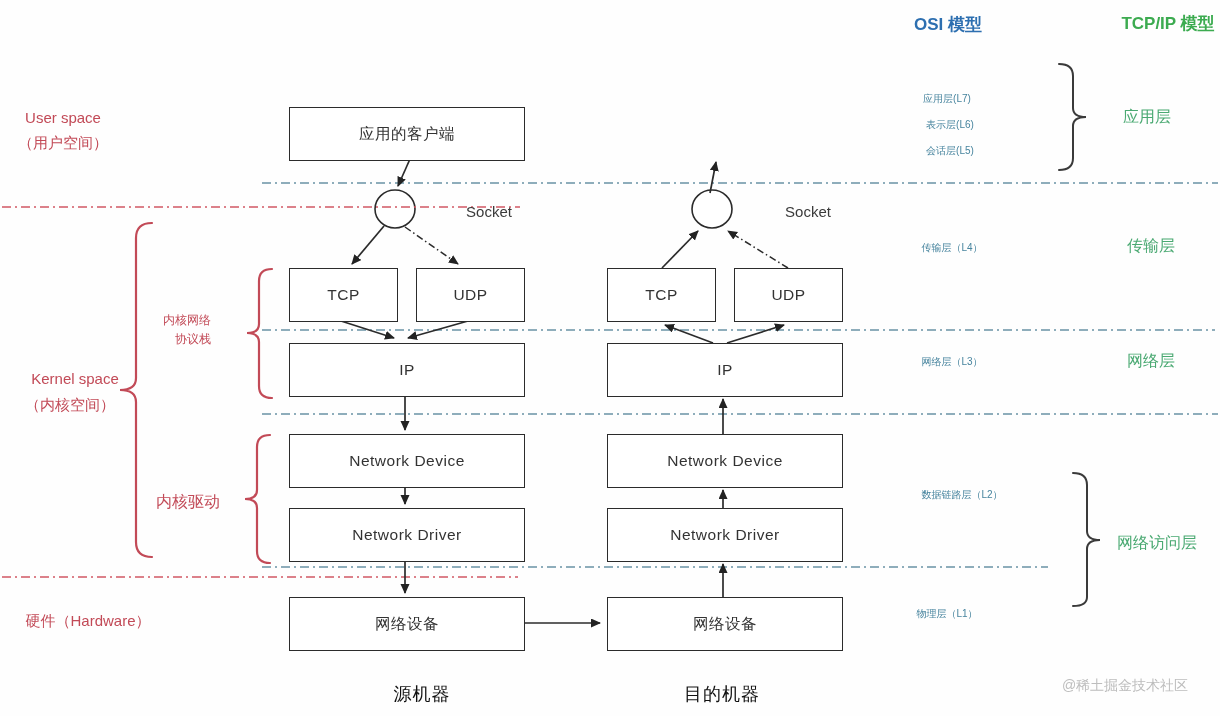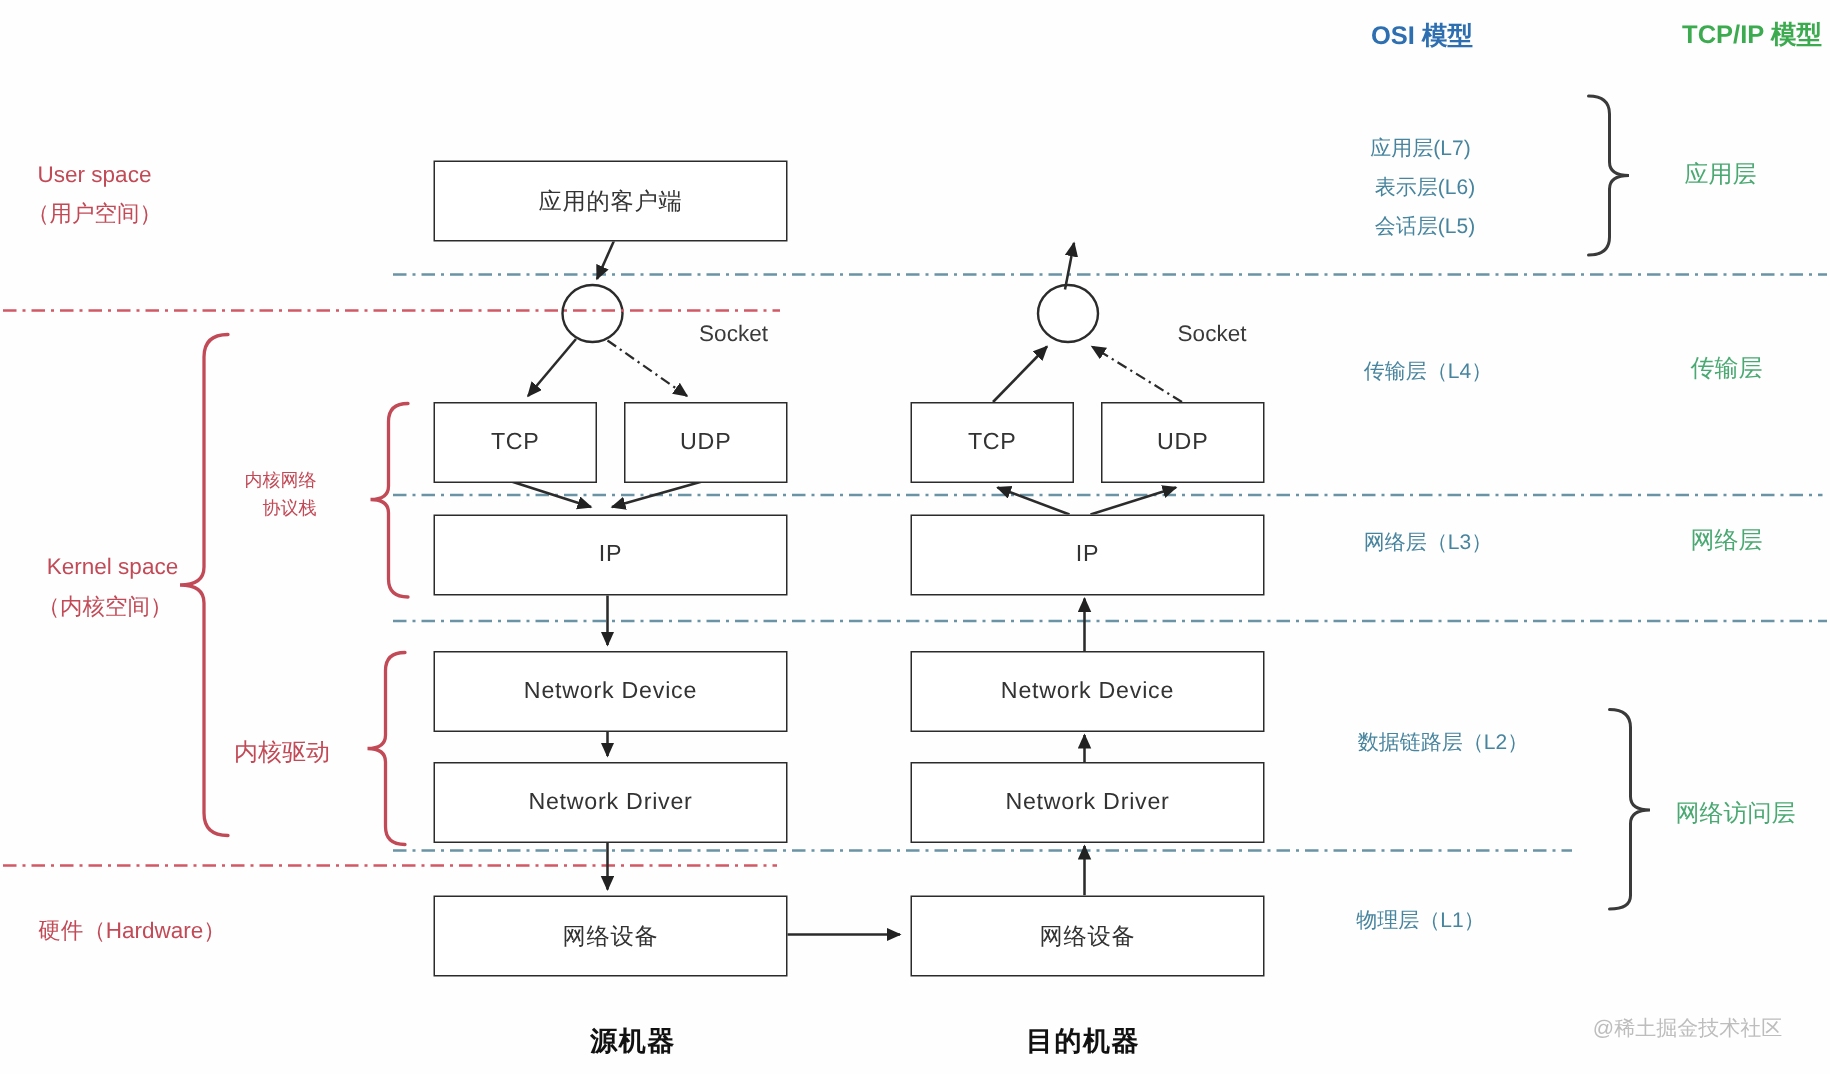--- a/index.html
+++ b/index.html
@@ -20,24 +20,24 @@
     display:flex;align-items:center;justify-content:center;
     font-size:15.5px;color:#333;letter-spacing:.5px;
   }
   .lbl{position:absolute;transform:translate(-50%,-50%);white-space:nowrap;}
   .title{font-size:19px;font-weight:bold;color:#1c1c1c;letter-spacing:1px;}
   .hdr-osi{font-size:17px;font-weight:bold;color:var(--blue-osi,#2d6fb0);}
   .hdr-tcpip{font-size:17px;font-weight:bold;color:var(--green-tcpip,#3cab50);}
   .red{color:var(--red-label,#c24a57);font-size:15px;}
   .red-cn{color:var(--red-label,#c24a57);font-size:16px;}
   .kstack{color:var(--red-label,#c24a57);font-size:12px;text-align:right;line-height:1.6;}
-  .osi-layer{color:var(--blue-layer,#47849e);font-size:14px;}
+  .osi-layer{color:var(--blue-layer,#47849e);font-size:10px;}
   .tcpip-layer{color:var(--green-layer,#4aa972);font-size:16px;}
-  .socket-lbl{color:#3a3a3a;font-size:15px;margin-top:12px;}
-  .machine{font-size:18px;font-weight:bold;color:#111;letter-spacing:1px;}
+  .socket-lbl{color:#3a3a3a;font-size:15px;}
+  .machine{font-size:18px;font-weight:normal;color:#111;letter-spacing:1px;}
   .watermark{color:#bdbdbd;font-size:14px;}
 </style>
 </head>
 <body>
 
 <div class="canvas">
 
   <svg class="art" viewBox="0 0 1220 716">
     <defs>
       <marker id="ah" markerUnits="userSpaceOnUse" markerWidth="12" markerHeight="10" refX="9" refY="4.5" orient="auto">

